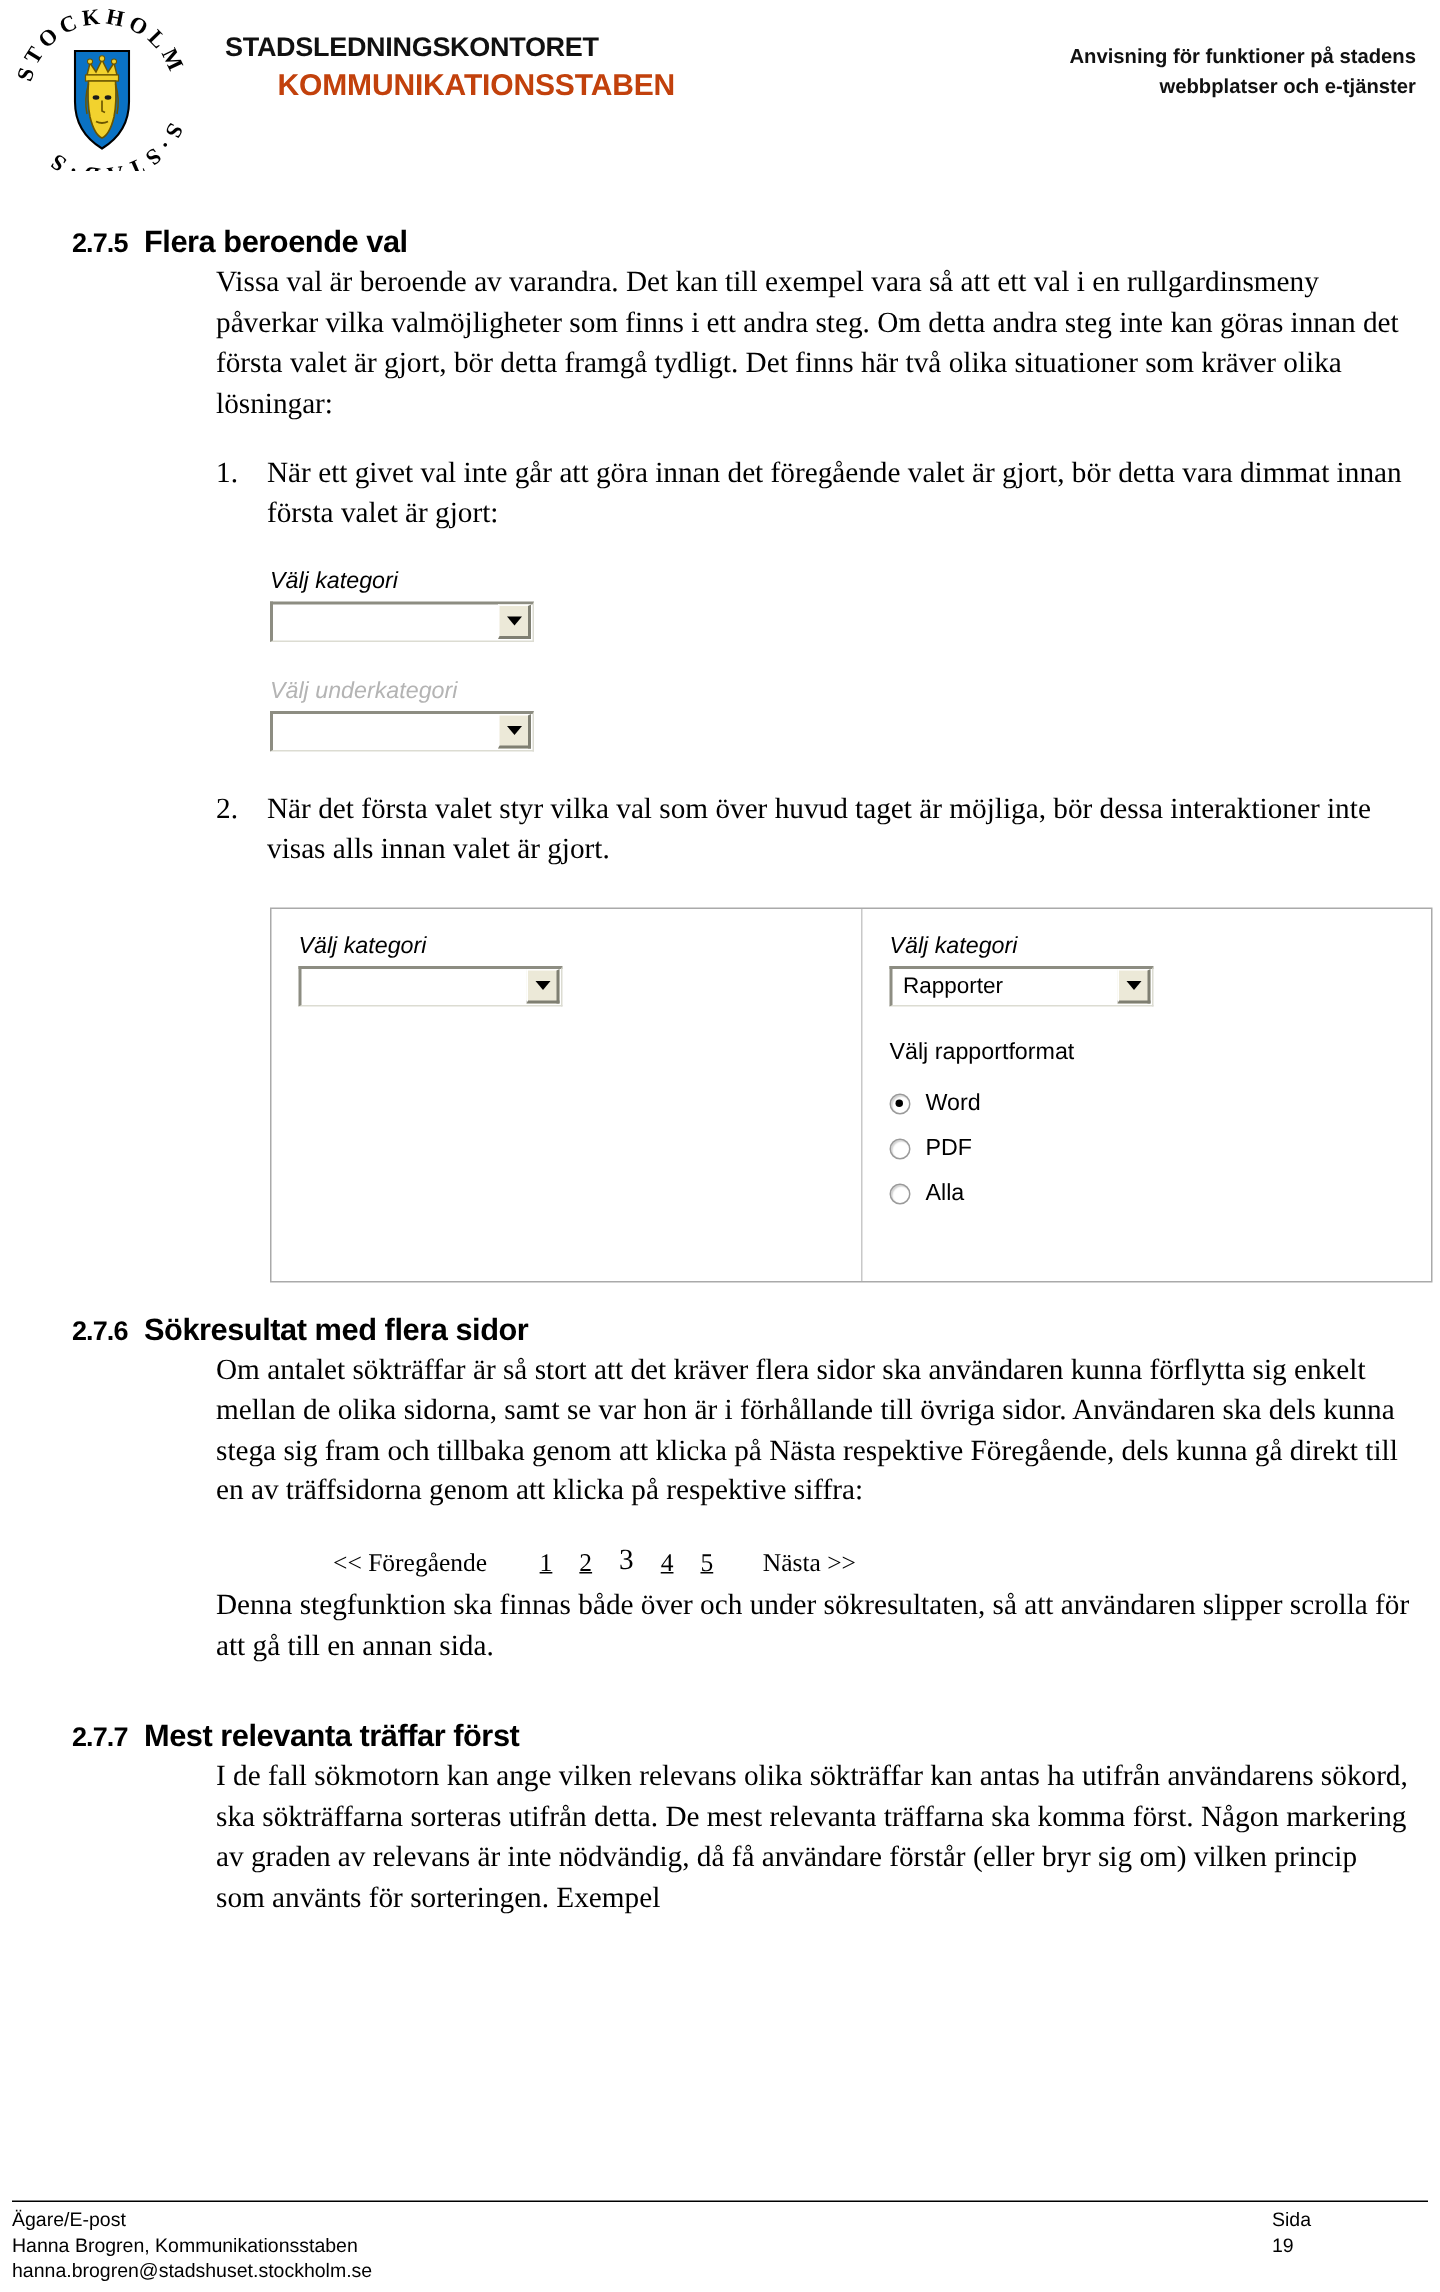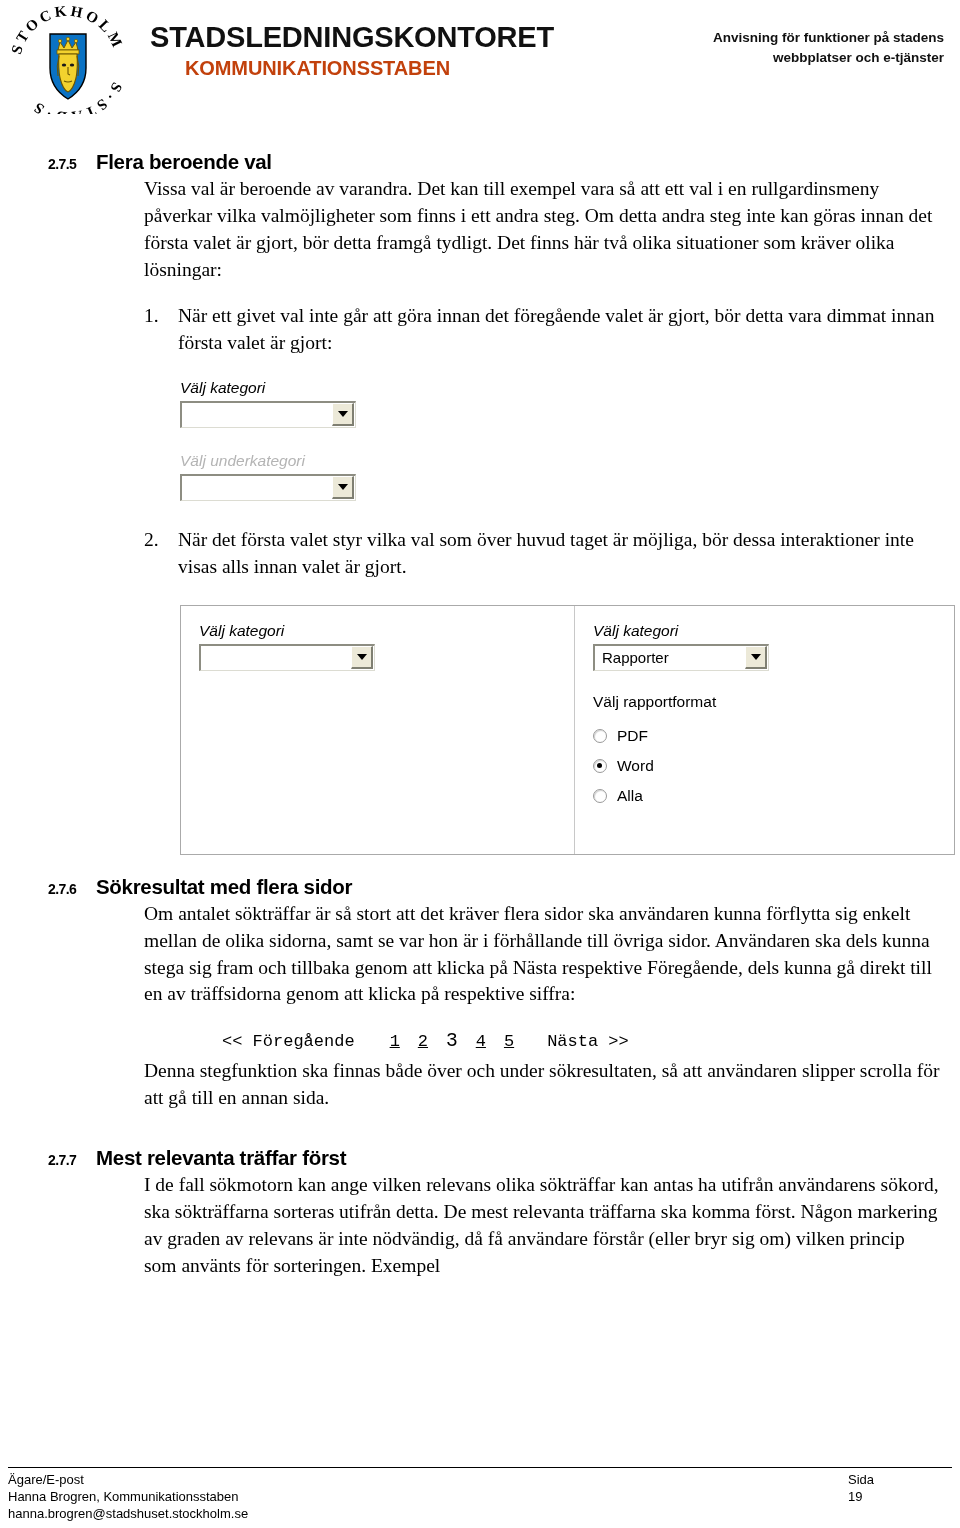--- a/index.html
+++ b/index.html
@@ -28,21 +28,21 @@
     position: absolute;
     left: 8px; top: 6px;
     width: 120px; height: 108px;
   }
   .org-block {
     position: absolute;
     left: 150px; top: 22px;
   }
   .org-name {
     font-family: "Liberation Sans", sans-serif;
-    font-size: 29px;
+    font-size: 18px;
     font-weight: bold;
     letter-spacing: -0.2px;
     line-height: 1.05;
     color: #111;
   }
   .org-sub {
     font-family: "Liberation Sans", sans-serif;
     font-size: 20px;
     font-weight: bold;
     letter-spacing: -0.1px;
@@ -72,21 +72,21 @@
     display: flex;
     align-items: baseline;
     margin-top: 28px;
   }
   .section-num {
     width: 96px;
     flex: 0 0 96px;
     padding-left: 48px;
     font-family: "Liberation Sans", sans-serif;
     font-weight: bold;
-    font-size: 14px;
+    font-size: 18px;
     letter-spacing: -0.6px;
   }
   .section-title {
     font-family: "Liberation Sans", sans-serif;
     font-weight: bold;
     font-size: 20.5px;
     letter-spacing: -0.3px;
   }
 
   .para {
@@ -228,22 +228,22 @@
     font-size: 15.5px;
     color: #000;
     margin-top: 22px;
   }
 
   
   .pagination {
     margin-top: 22px;
     margin-left: 222px;
     display: flex;
-    align-items: center;
-    font-family: Liberation Mono, monospace;
+    align-items: flex-end;
+    font-family: Liberation Serif, serif;
     font-size: 17px;
     color: #000;
   }
   .pagination .prev { margin-right: 26px; }
   .pagination .next { margin-left: 24px; }
   .pagination .pg {
     margin: 0 9px;
     text-decoration: underline;
     font-size: 17px;
   }
@@ -380,26 +380,26 @@
         <span class="combo-value">Rapporter</span>
         <span class="combo-btn">
             <span class="arrow-down"></span>
           </span>
       </div>
 
       <div class="group-label">Välj rapportformat</div>
 
       <div class="radio-group">
         <div class="radio-row">
+          <span class="radio-mark checked"></span>
+          <span class="radio-label">Word</span>
+        </div>
+        <div class="radio-row">
           <span class="radio-mark"></span>
           <span class="radio-label">PDF</span>
-        </div>
-        <div class="radio-row">
-          <span class="radio-mark checked"></span>
-          <span class="radio-label">Word</span>
         </div>
         <div class="radio-row">
           <span class="radio-mark"></span>
           <span class="radio-label">Alla</span>
         </div>
       </div>
     </div>
   </div>
 
   <div class="section-head" style="margin-top:20px;">

